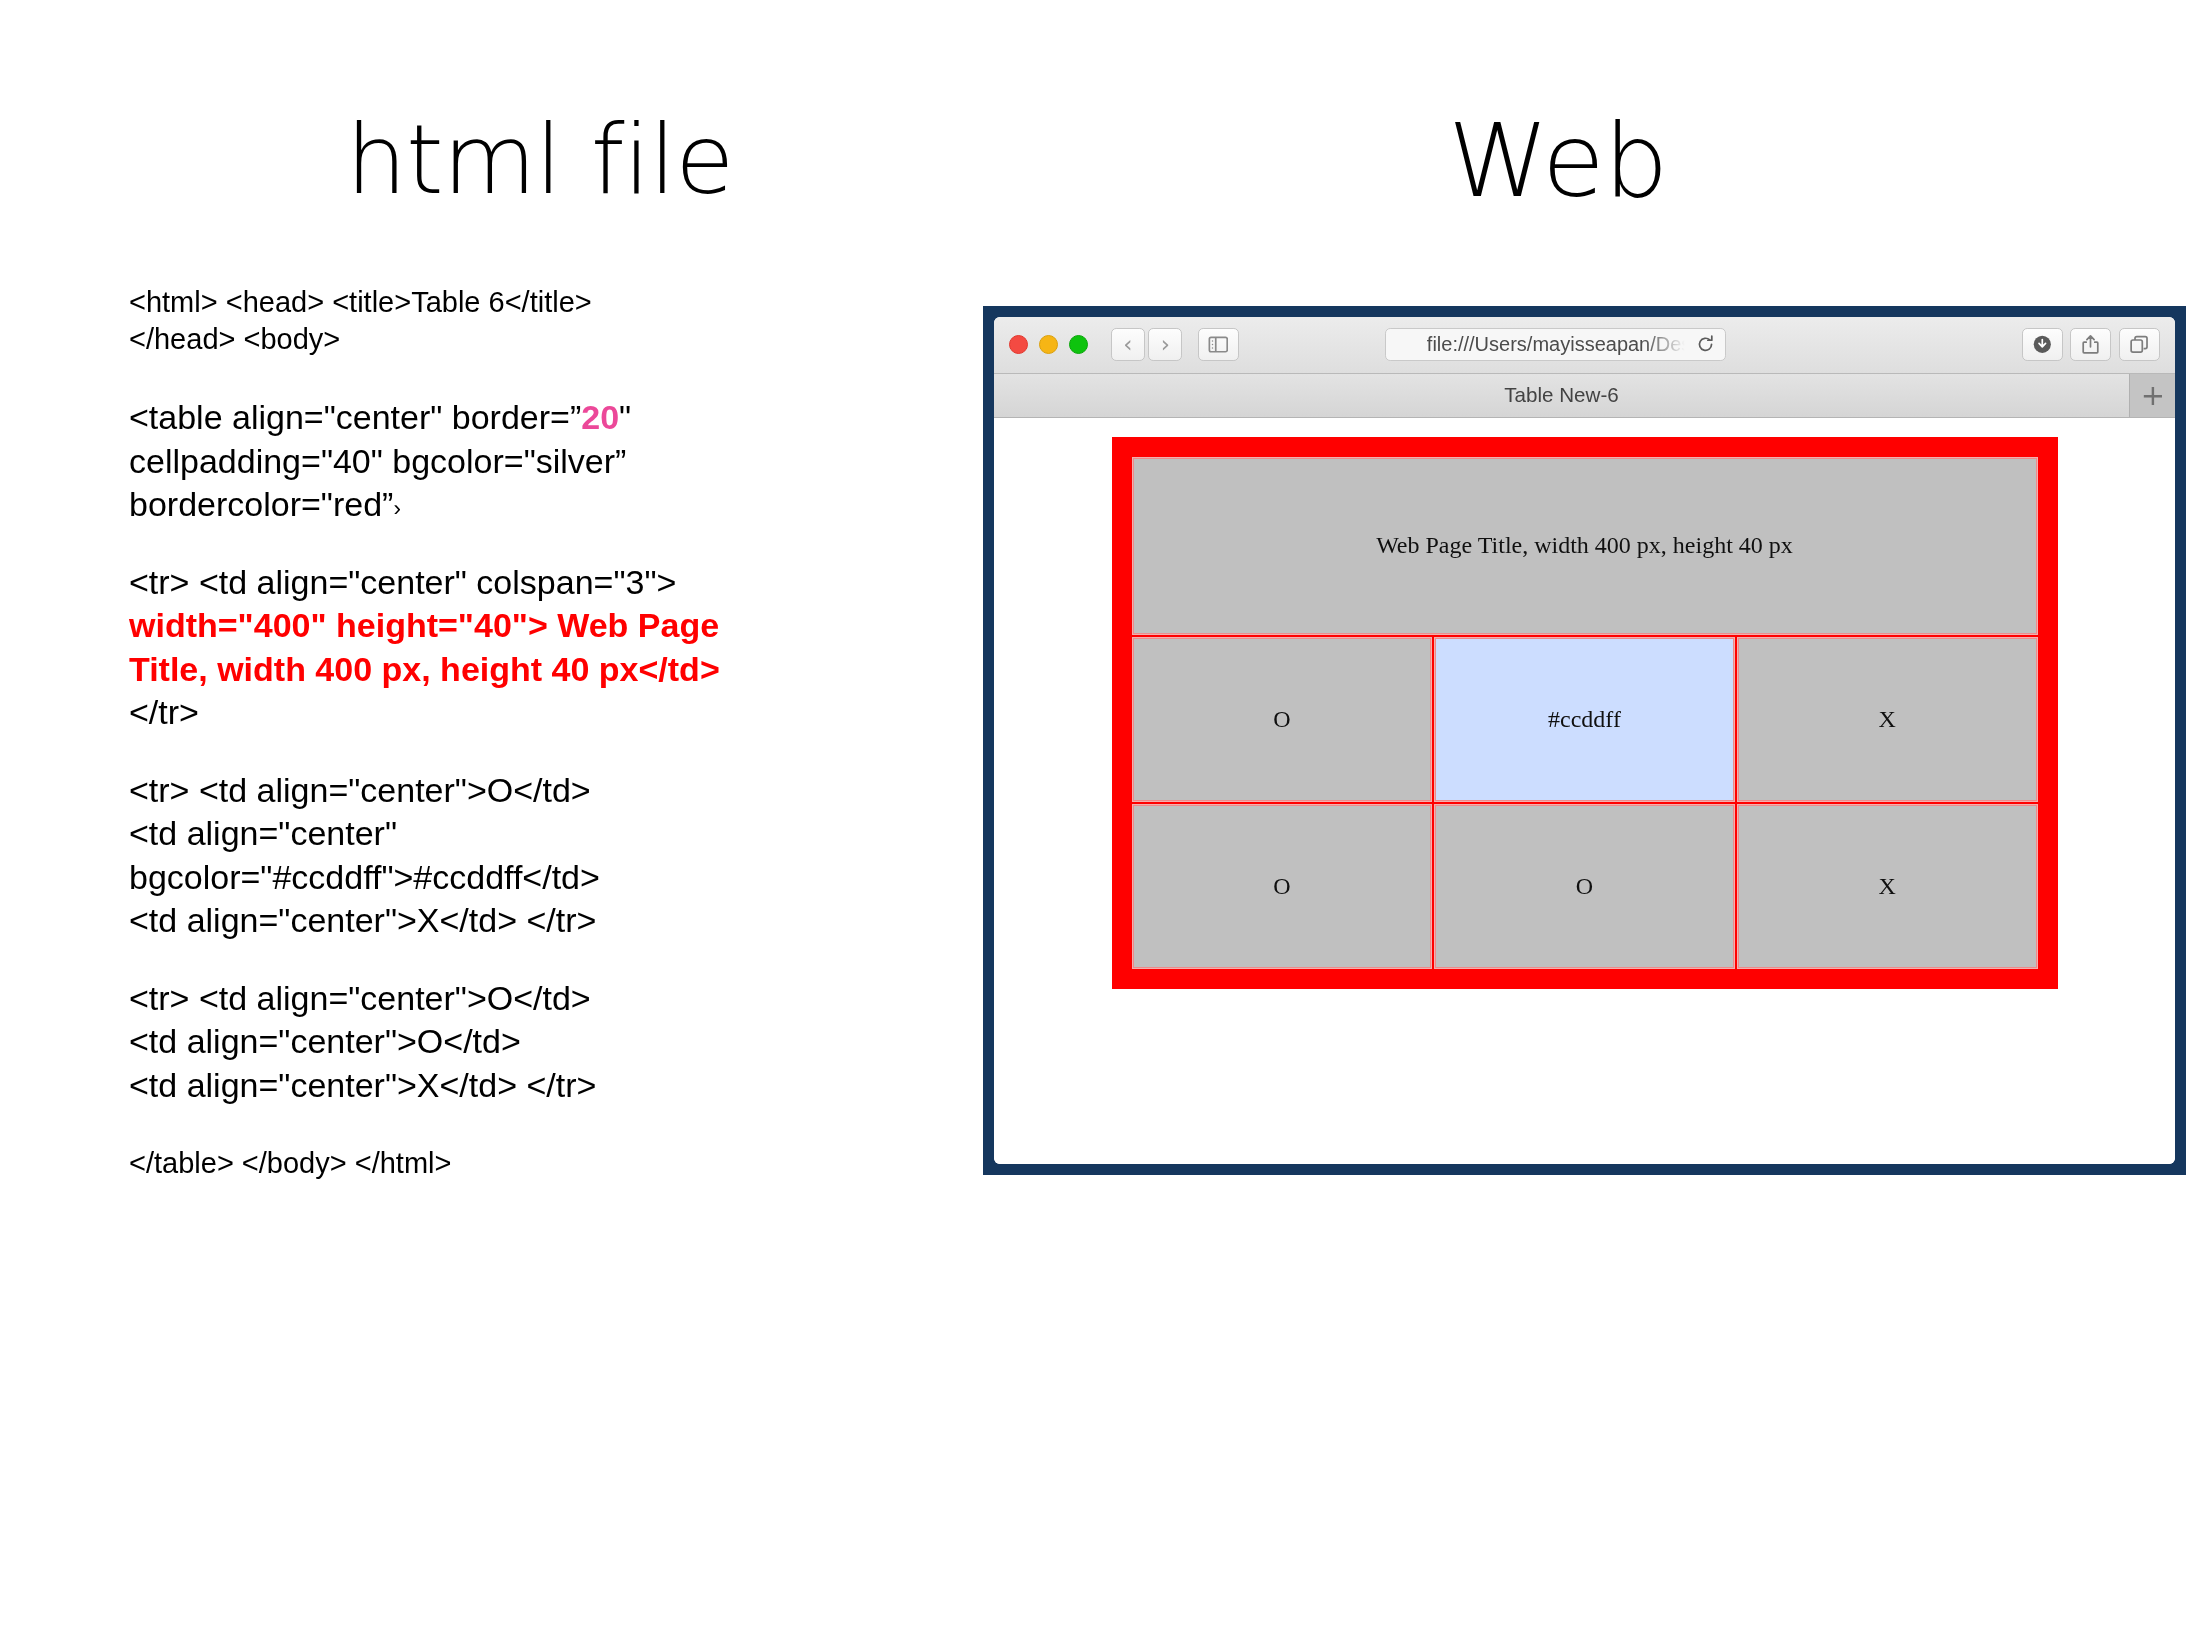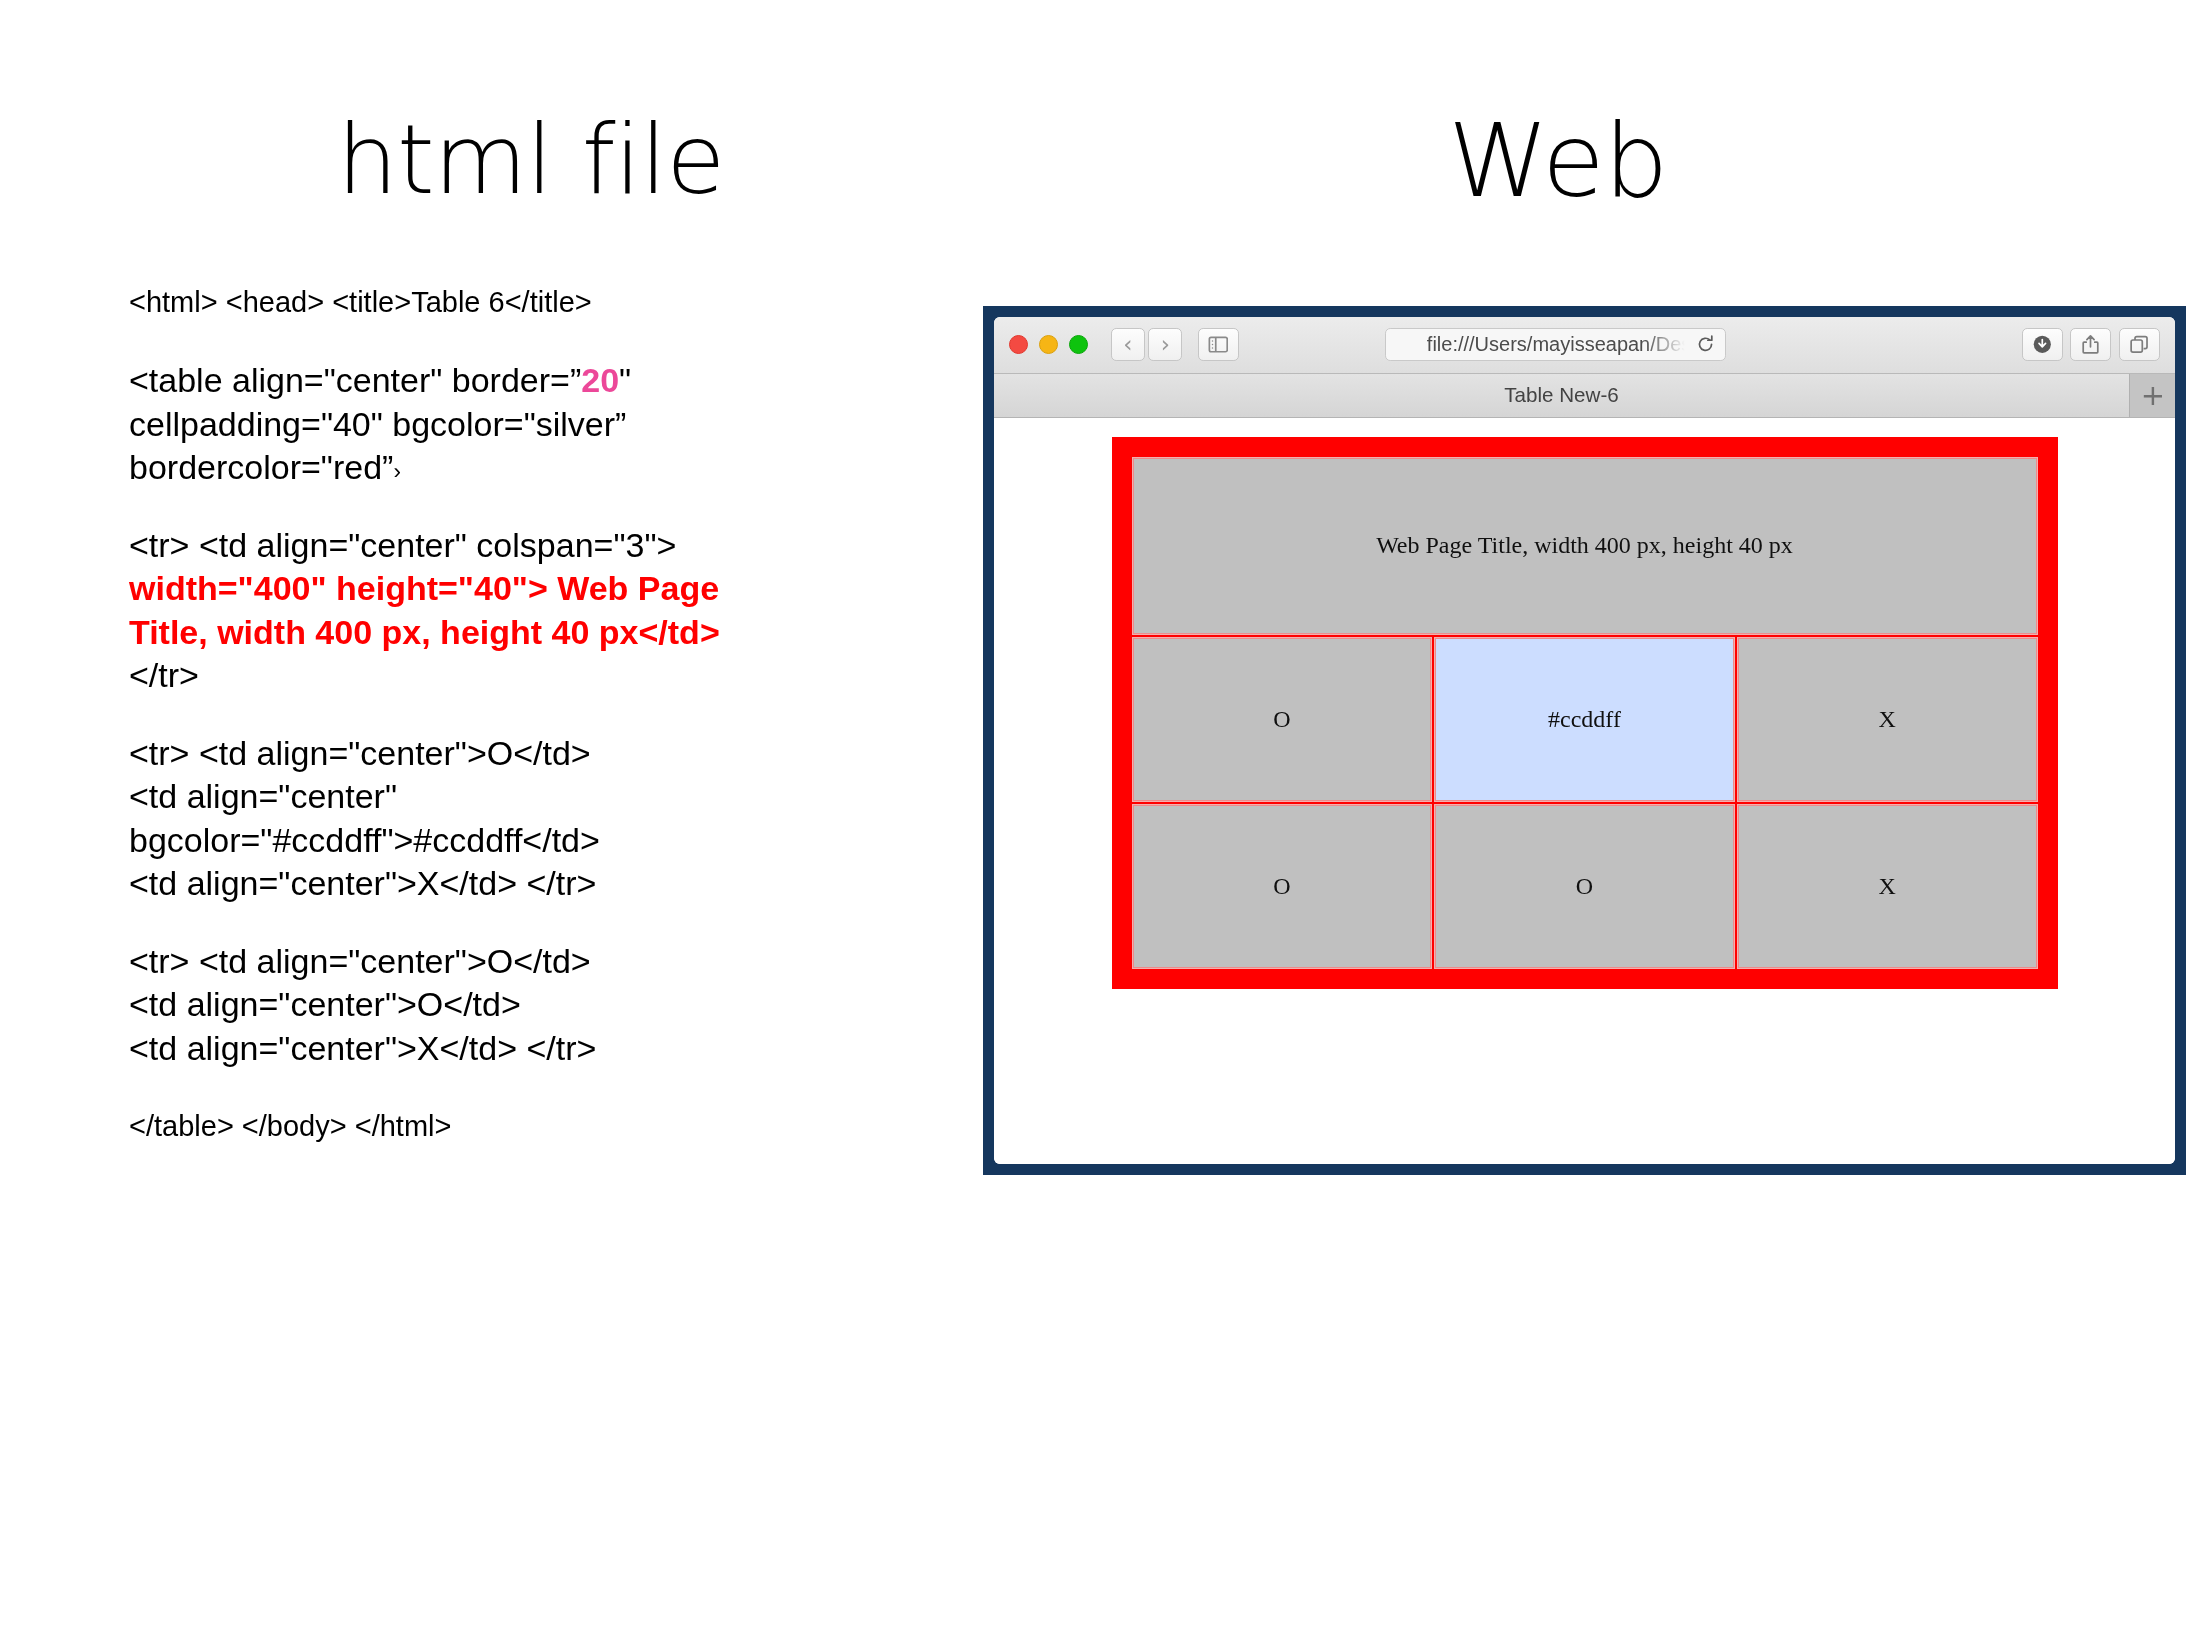--- a/index.html
+++ b/index.html
@@ -18,21 +18,21 @@
   
   .col-heading {
     position: absolute;
     font-family: "DejaVu Sans", sans-serif;
     font-weight: 300;
     color: #000000;
     white-space: nowrap;
     letter-spacing: -0.9px;
   }
   #heading-html-file {
-    left: 337px;
+    left: 346px;
     top: 112px;
     font-size: 96px;
     line-height: 1.0;
   }
   #heading-web {
     left: 1448px;
     top: 110px;
     font-size: 102px;
     line-height: 1.0;
     text-align: right;
@@ -270,20 +270,21 @@
 <body>
 
 <div class="col-heading" id="heading-html-file">html file</div>
 
 <div class="col-heading" id="heading-web">Web</div>
 
 <div class="code-column">
 
   <div class="code-block" id="block-doc">
     <div class="code-line small">&lt;html&gt;  &lt;head&gt;  &lt;title&gt;Table 6&lt;/title&gt;</div>
+    <div class="code-line small">&lt;/head&gt;  &lt;body&gt;</div>
   </div>
 
   <div class="code-block" id="block-table-open">
     <div class="code-line"><span>&lt;table align="center" border=”</span><span class="red-token">20</span><span>"</span></div>
     <div class="code-line">cellpadding="40" bgcolor="silver”</div>
     <div class="code-line"><span>bordercolor="red”</span><span class="tiny-gt">›</span></div>
   </div>
 
   <div class="code-block" id="block-row1">
     <div class="code-line"> &lt;tr&gt; &lt;td align="center" colspan="3"&gt;</div>

